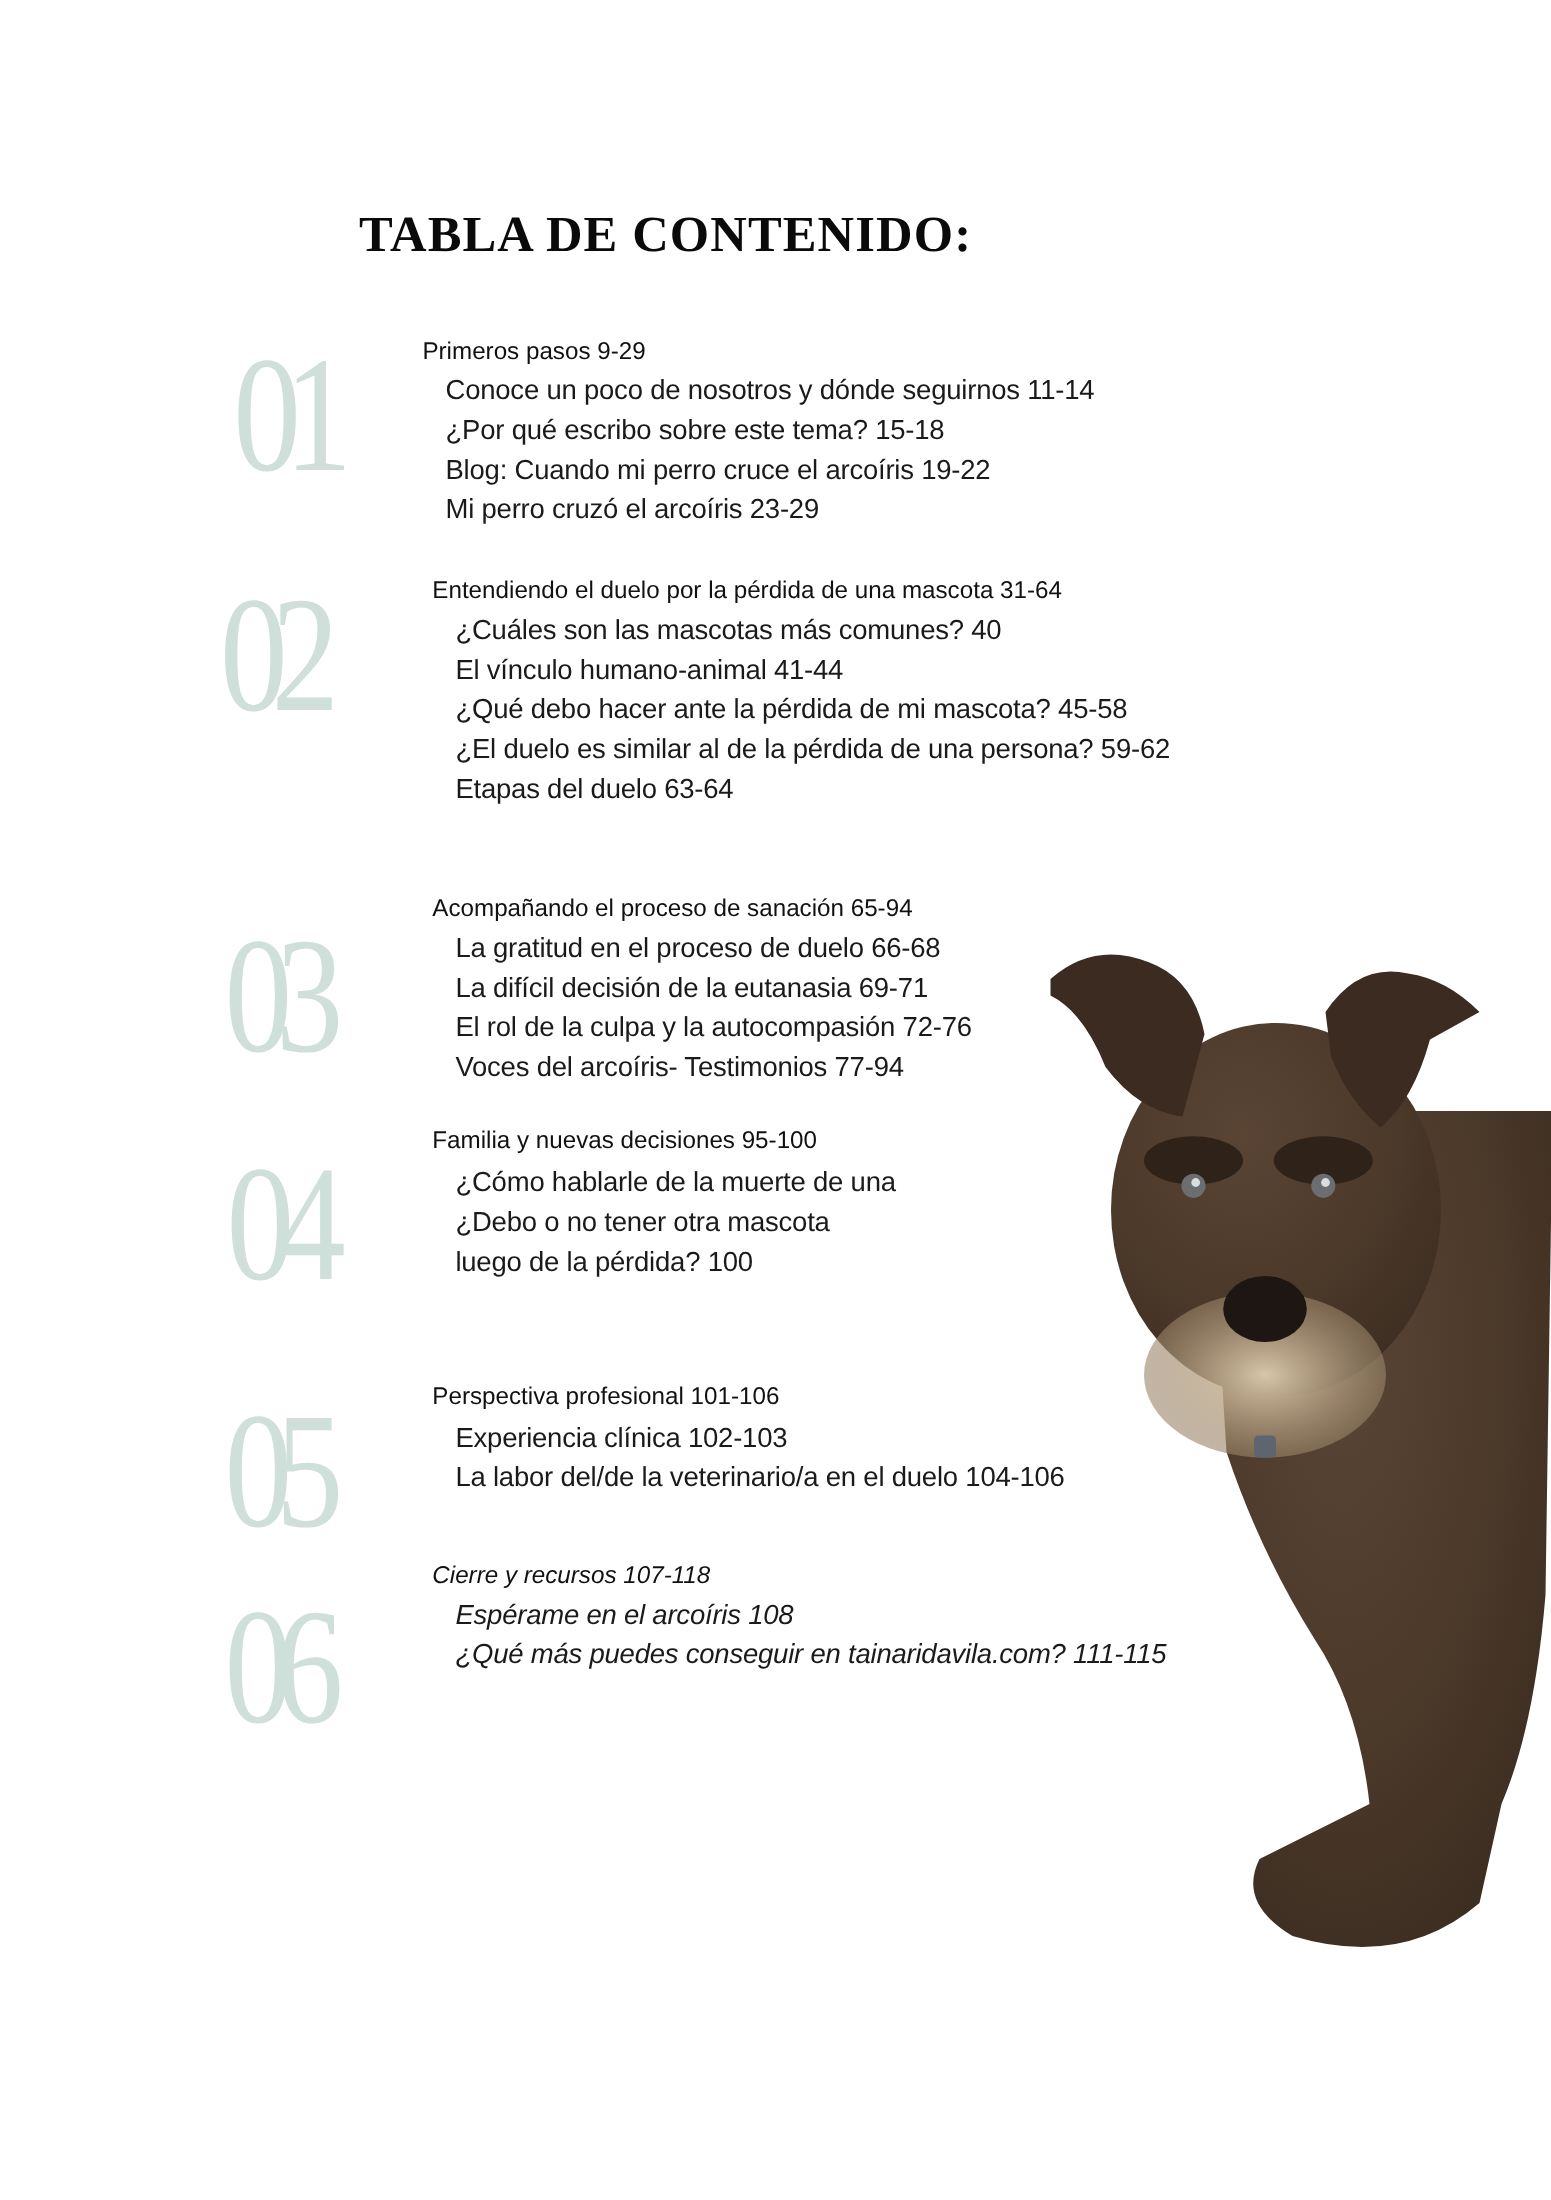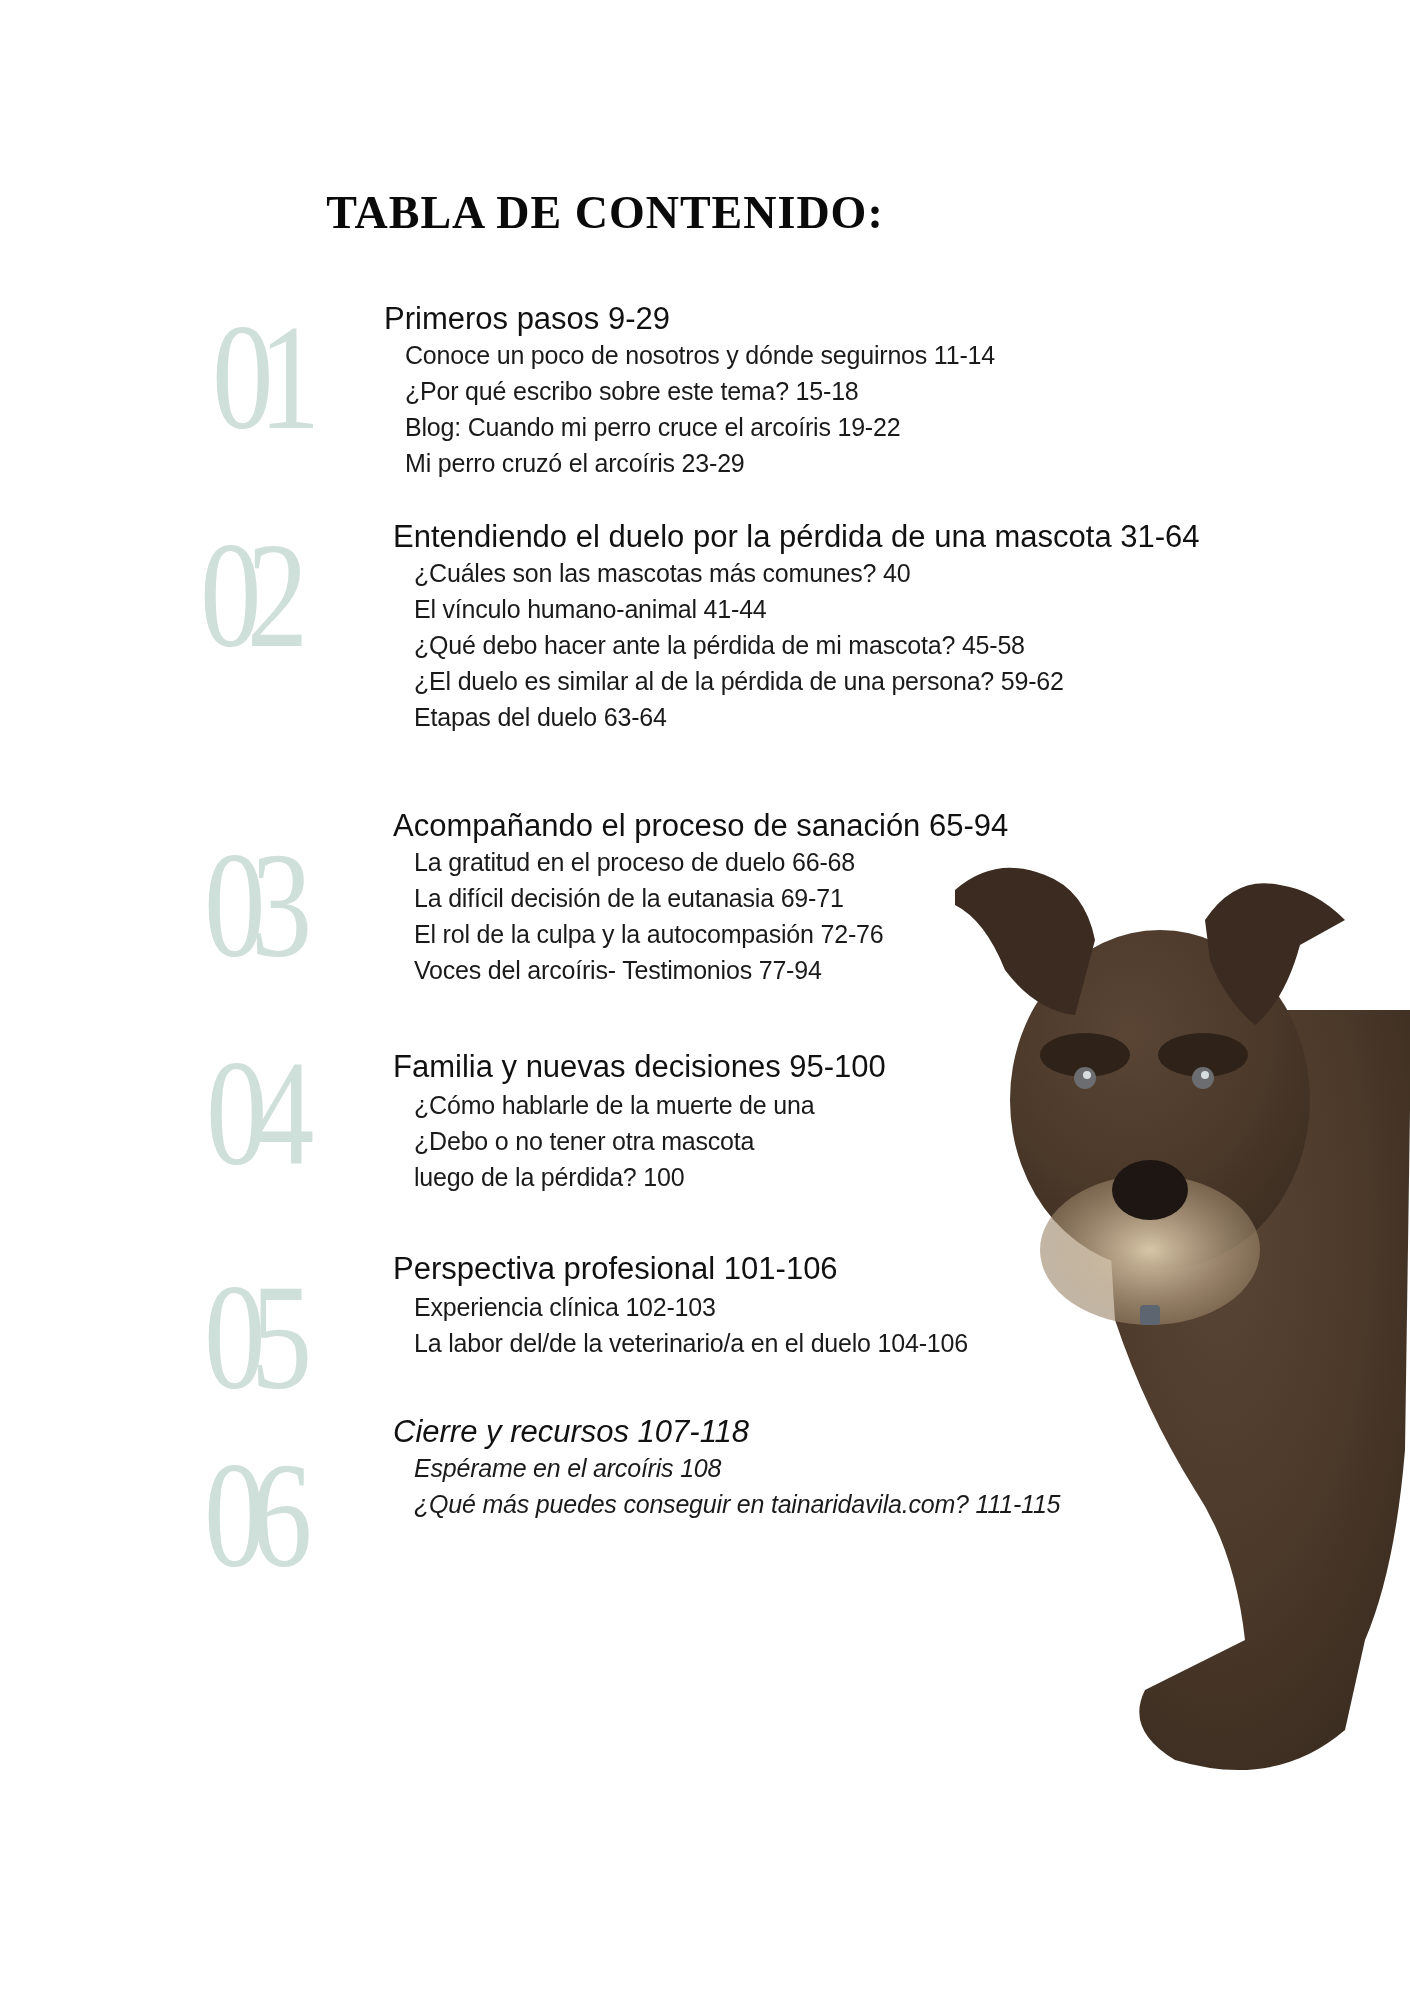--- a/index.html
+++ b/index.html
@@ -6,21 +6,21 @@
   body { width:1410px; height:2000px; position:relative; overflow:hidden;
          font-family:"Liberation Sans", sans-serif; color:#111; }
   .title { position:absolute; left:0; width:1200px; top:186px; text-align:center;
            font-family:"Liberation Serif", serif; font-weight:bold; font-size:46px;
            letter-spacing:1px; color:#0a0a0a; padding-left:10px; box-sizing:border-box; }
   .section { position:absolute; }
   .num { position:absolute; font-family:"Liberation Serif", serif; font-weight:normal;
          font-size:150px; line-height:1; color:#cfdfd9; letter-spacing:-18px;
          transform:scaleX(0.82); transform-origin:left top; }
   .entries { position:absolute; }
-  .heading { font-size:31px; line-height:36px; color:#111; white-space:nowrap; }
+  .heading { font-size:22px; line-height:36px; color:#111; white-space:nowrap; }
   .item { font-size:25px; line-height:36px; color:#1a1a1a; white-space:nowrap;
           letter-spacing:-0.2px;margin-left:21px; }
   .dog { position:absolute; left:945px; top:850px; width:465px; height:945px; }
 </style>
 </head>
 <body>
 
 <div class="title">TABLA DE CONTENIDO:</div>
 
 <div class="section">
@@ -52,21 +52,21 @@
     <div class="heading">Acompañando el proceso de sanación 65-94</div>
     <div class="item">La gratitud en el proceso de duelo 66-68</div>
     <div class="item">La difícil decisión de la eutanasia 69-71</div>
     <div class="item">El rol de la culpa y la autocompasión 72-76</div>
     <div class="item">Voces del arcoíris- Testimonios 77-94</div>
   </div>
 </div>
 
 <div class="section">
   <div class="num" style="left:206px;top:1038px;">04</div>
-  <div class="entries" style="left:393px;top:1049px;">
+  <div class="entries" style="left:393px;top:1019px;">
     <div class="heading">Familia y nuevas decisiones 95-100</div>
     <div class="item" style="margin-top:2px;">¿Cómo hablarle de la muerte de una</div>
     <div class="item">¿Debo o no tener otra mascota</div>
     <div class="item">luego de la pérdida? 100</div>
   </div>
 </div>
 
 <div class="section">
   <div class="num" style="left:204px;top:1262px;">05</div>
   <div class="entries" style="left:393px;top:1251px;">

